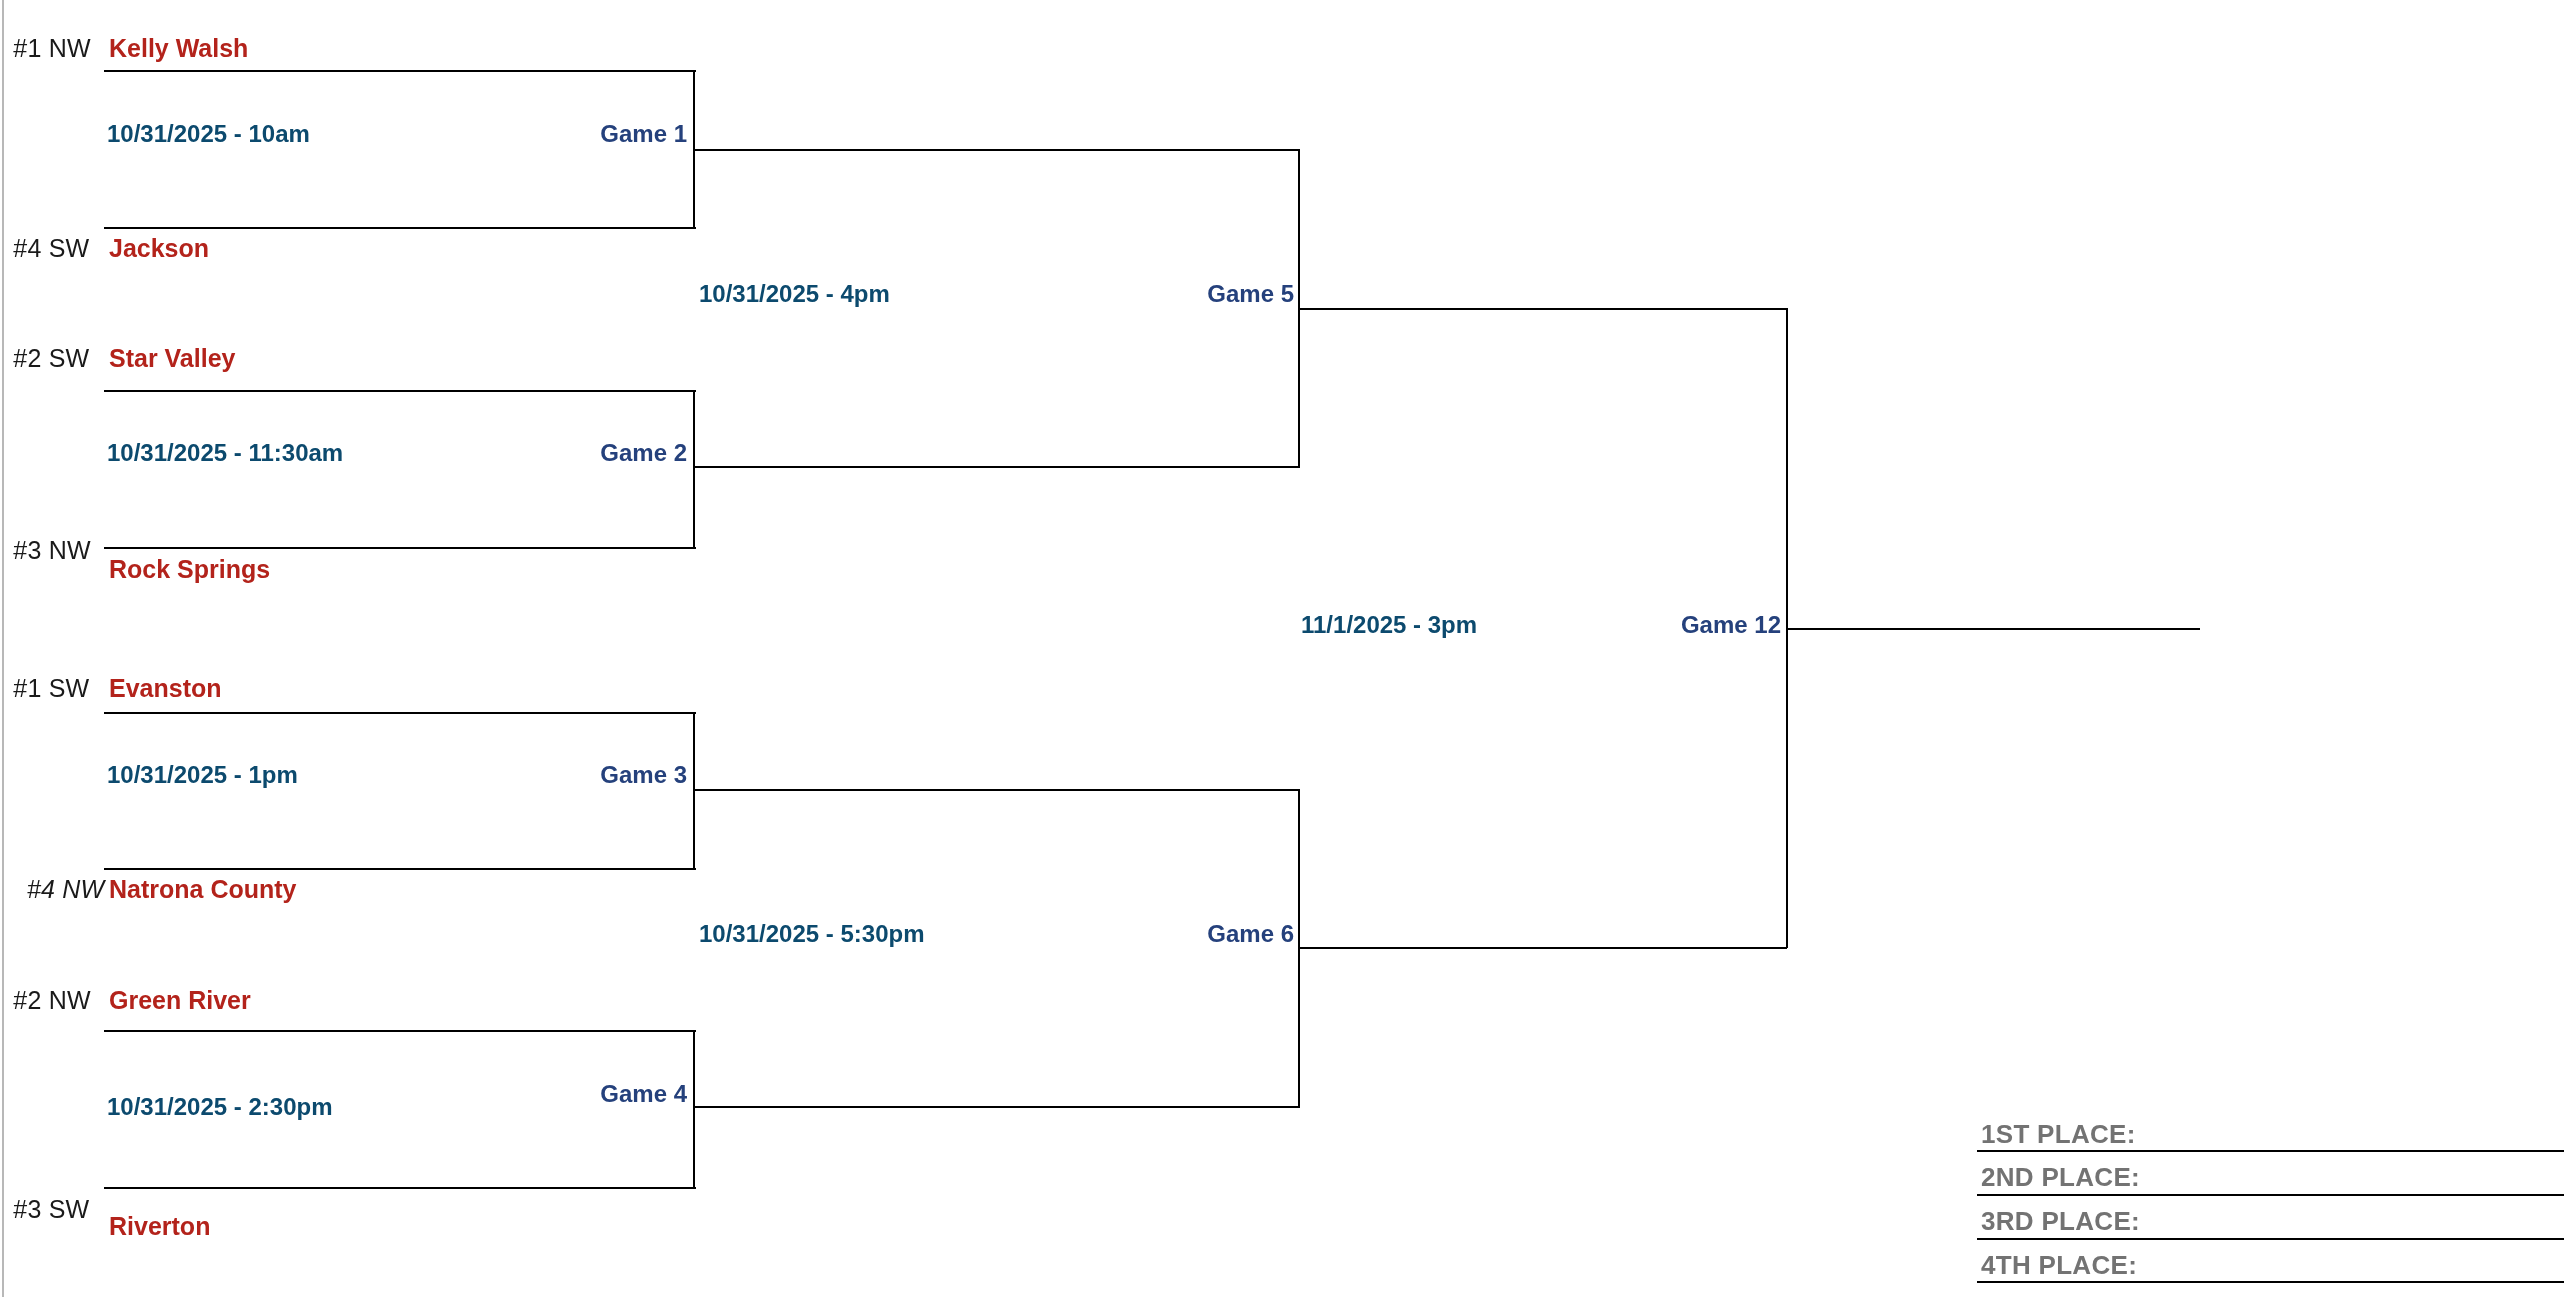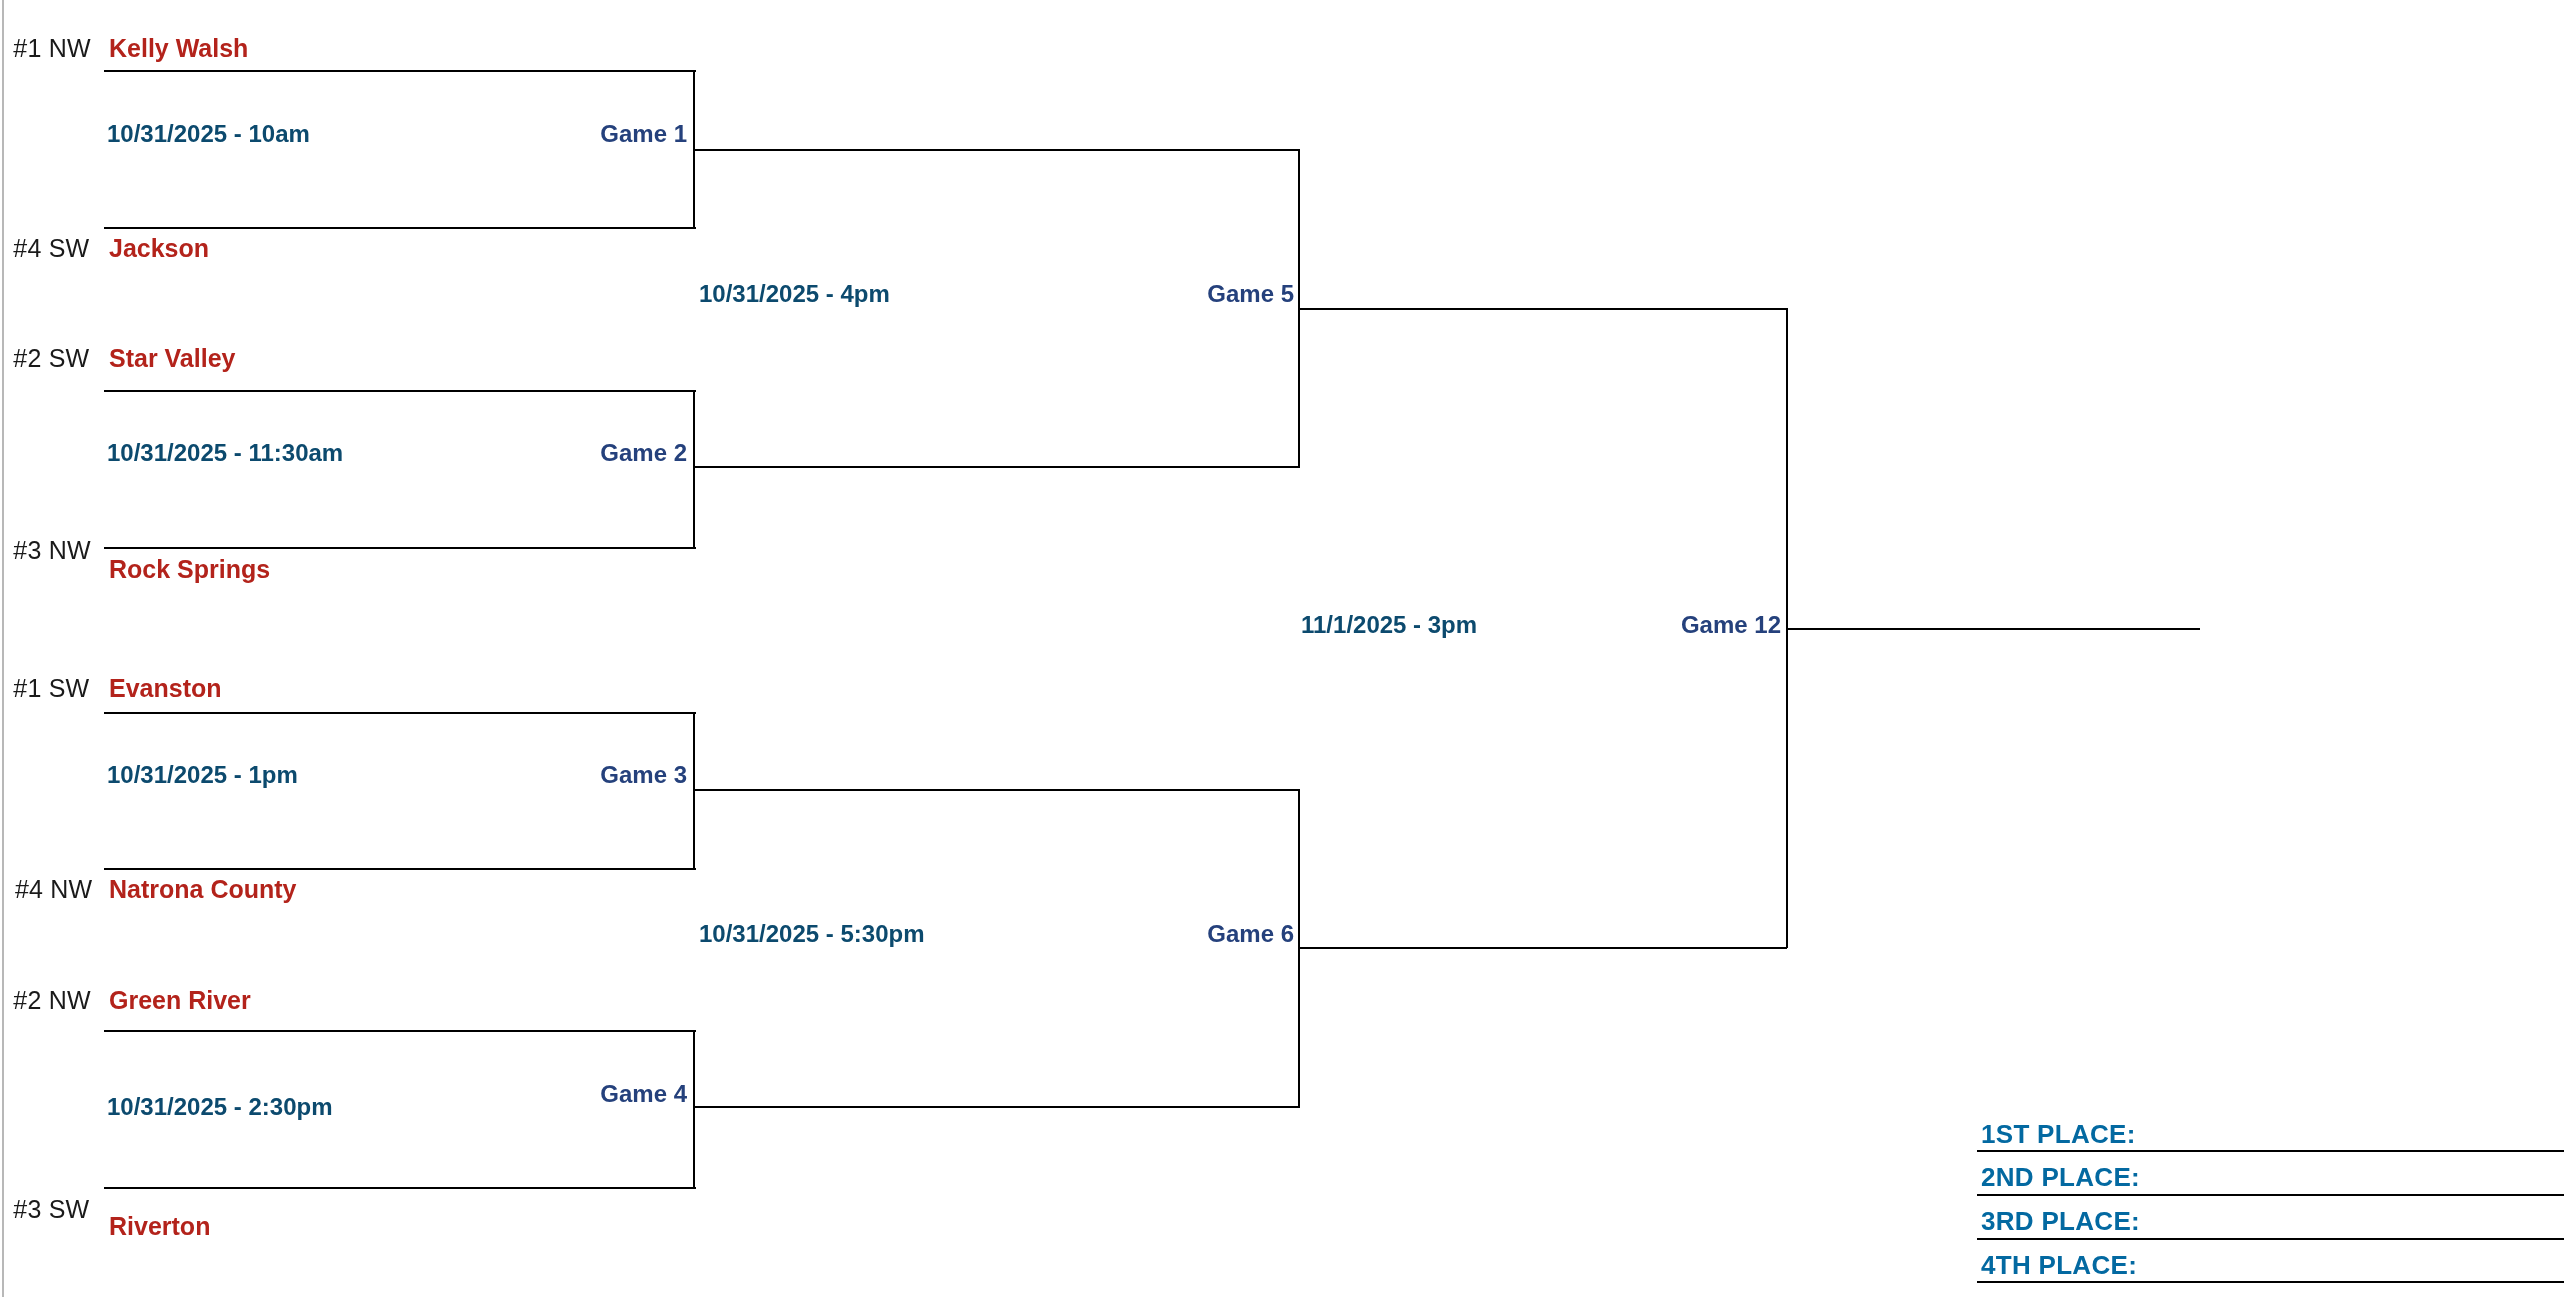--- a/index.html
+++ b/index.html
@@ -69,21 +69,21 @@
     color: #25417c;
     font-size: 24px;
     font-weight: bold;
     white-space: nowrap;
     text-align: right;
   }
 
   
   .place-label {
     position: absolute;
-    color: #0369a1;
+    color: #737373;
     font-size: 26px;
     font-weight: bold;
     white-space: nowrap;
     letter-spacing: 0.3px;
   }
   .place-rule {
     position: absolute;
     height: 0;
     border-top: 2.9px solid #000000;
   }
@@ -129,21 +129,21 @@
     <span class="seed" style="left:13.3px; top:674px;">#1 SW</span>
     <span class="team" style="left:109px; top:674px;">Evanston</span>
 
     <div class="hline" style="left:104px; top:712px; width:592px;"></div>
     <div class="vline" style="left:693px; top:712px; height:157px;"></div>
     <div class="hline" style="left:104px; top:868px; width:592px;"></div>
 
     <span class="gtime" style="left:107px; top:761px;">10/31/2025 - 1pm</span>
     <span class="glabel" style="left:485px; top:761px; width:202px;">Game 3</span>
 
-    <span class="seed" style="left:15px; top:875px;">#4 NW</span>
+    <span class="seed" style="left:27px; top:875px;font-style:italic;">#4 NW</span>
     <span class="team" style="left:109px; top:875px;">Natrona County</span>
   </div>
 
   <div>
     <span class="seed" style="left:13.3px; top:986px;">#2 NW</span>
     <span class="team" style="left:109px; top:986px;">Green River</span>
 
     <div class="hline" style="left:104px; top:1030px; width:592px;"></div>
     <div class="vline" style="left:693px; top:1030px; height:158px;"></div>
     <div class="hline" style="left:104px; top:1187px; width:592px;"></div>

